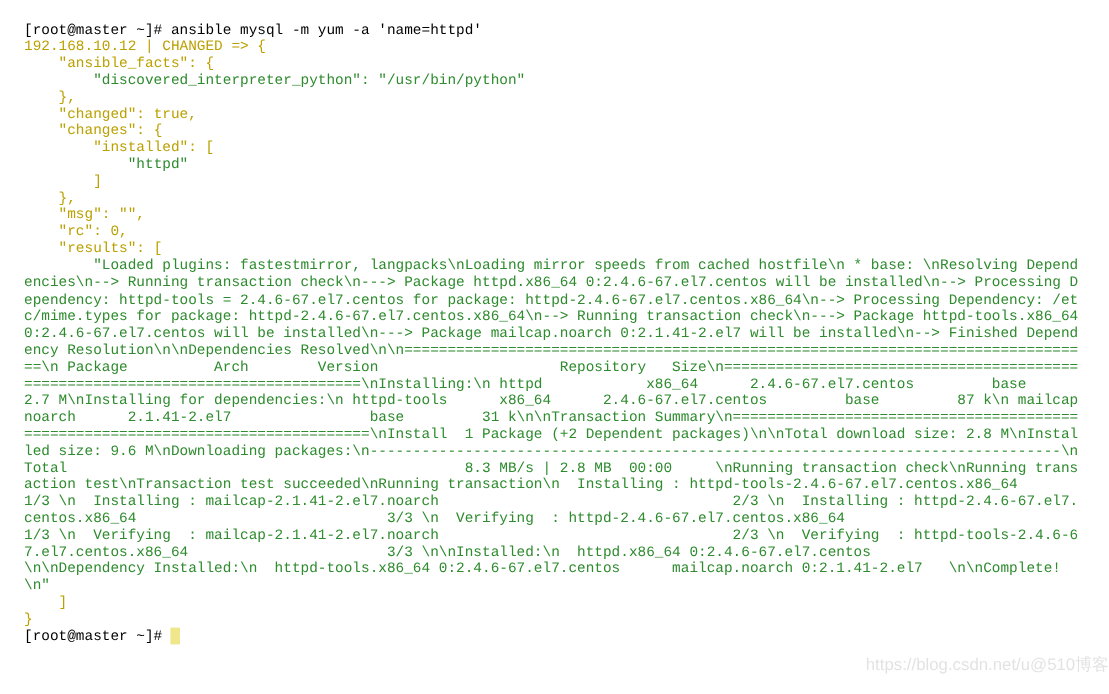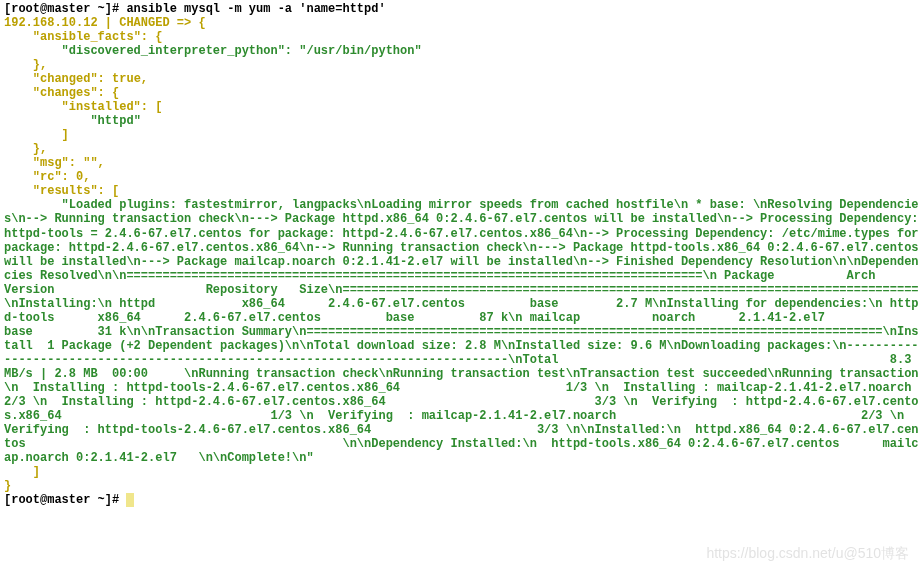--- a/index.html
+++ b/index.html
@@ -10,29 +10,28 @@
       font-size: 12px;
       line-height: 1.17;
       color: #000000;
       width: 924px;
       box-sizing: border-box;
     }
     .yellow { color: #bba000; }
     .green { color: #2e8b2e; }
     .black { color: #000000; }
     pre {
-      margin: 0;
+      margin: 16px;
       white-space: pre-wrap;
       word-break: break-all;
       font-family: inherit;
-      font-weight: bold;
     }
     .watermark {
       position: absolute;
-      right: 15px;
+      right: 0;
       top: 545px;
       color: #d0d0d0;
       font-family: Arial, sans-serif;
       font-size: 14px;
       opacity: 0.6;
     }
     .cursor {
       display: inline-block;
       width: 8px;
       height: 14px;

